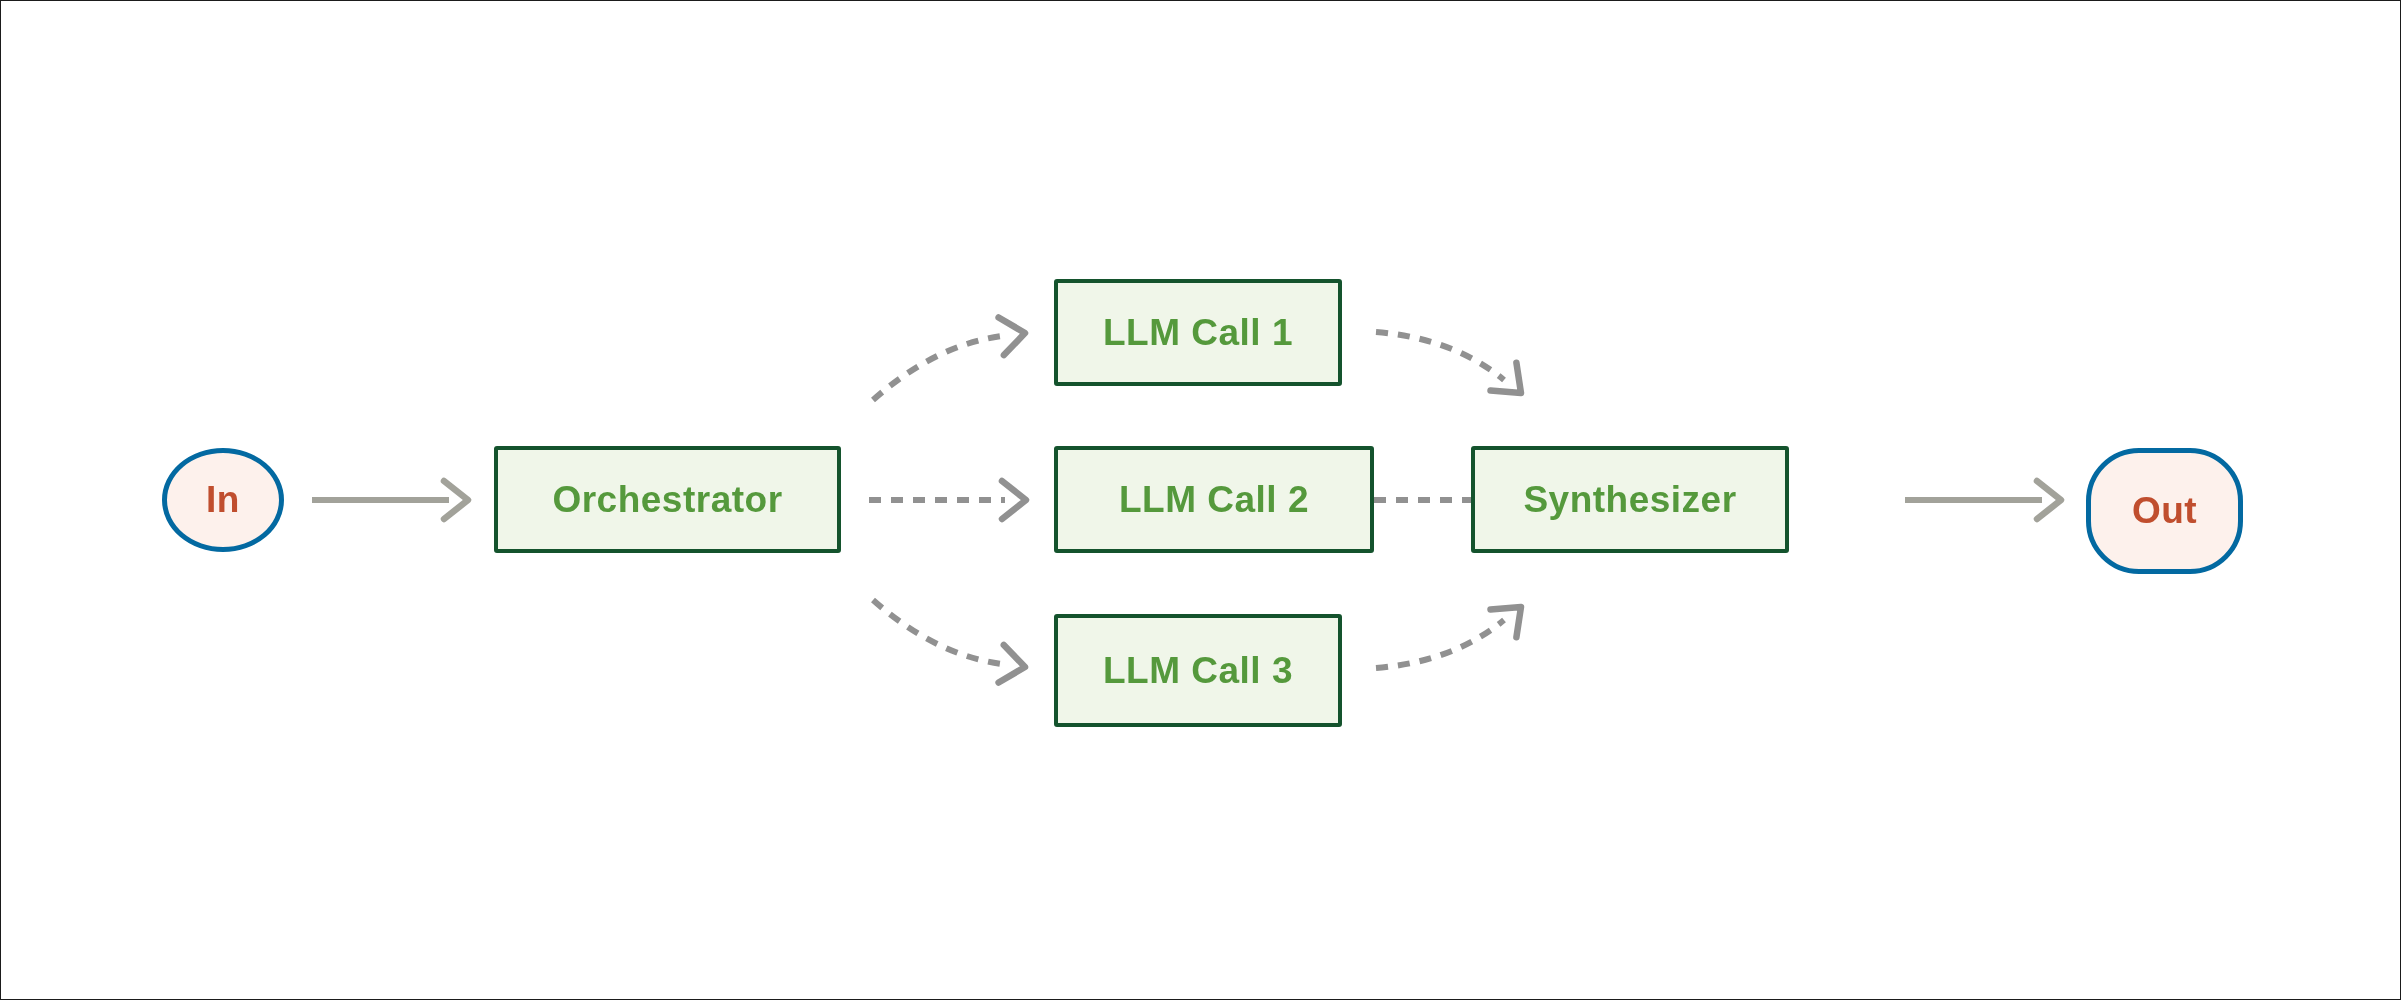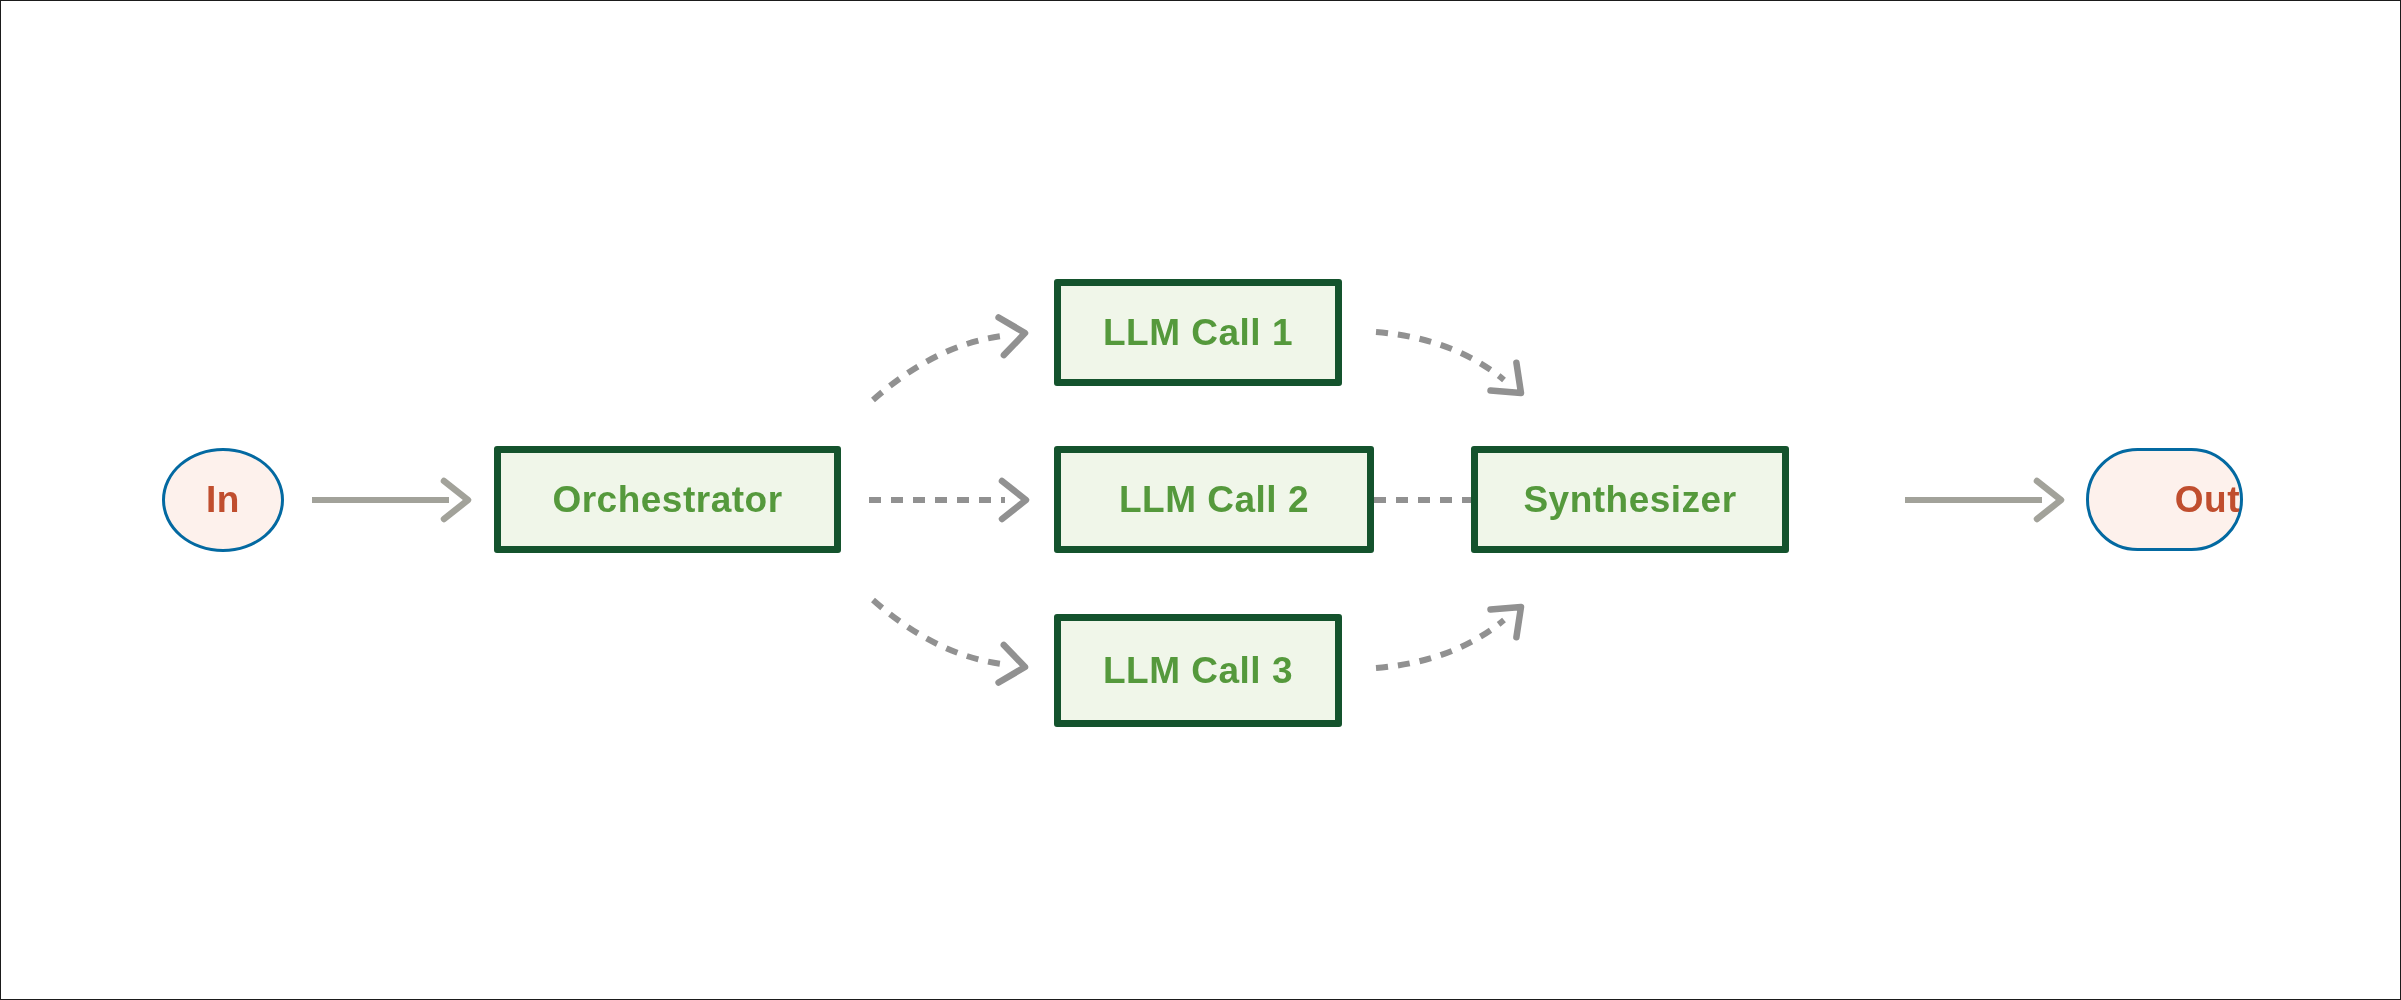--- a/index.html
+++ b/index.html
@@ -29,39 +29,38 @@
     display: flex;
     align-items: center;
     justify-content: center;
     font-weight: 700;
     font-size: 37px;
     letter-spacing: 0.5px;
     box-sizing: border-box;
   }
   .node-green {
     background: #f0f6e9;
-    border: 7px solid #14532d;
+    border: 4px solid #14532d;
     color: #55993c;
     border-radius: 3px;
   }
   .node-red {
     background: #fdf1ec;
-    border: 3px solid #0369a1;
+    border: 5px solid #0369a1;
     color: #c04e2e;
   }
   .node-in {
     left: 161px; top: 447px;
     width: 122px; height: 104px;
     border-radius: 50%;
   }
   .node-out {
     left: 2085px; top: 447px;
-    width: 157px; height: 103px;
+    width: 157px; height: 126px;
     border-radius: 53px;
-    justify-content: flex-end;
   }
   .node-orchestrator { left: 493px;  top: 445px; width: 347px; height: 107px; }
   .node-llm1         { left: 1053px; top: 278px; width: 288px; height: 107px; }
   .node-llm2         { left: 1053px; top: 445px; width: 320px; height: 107px; }
   .node-llm3         { left: 1053px; top: 613px; width: 288px; height: 113px; }
   .node-synthesizer  { left: 1470px; top: 445px; width: 318px; height: 107px; }
 
   .solid-line   { stroke: #a2a29a; stroke-width: 6; fill: none; }
   .solid-head   { stroke: #a2a29a; stroke-width: 6.5; fill: none; stroke-linecap: round; stroke-linejoin: round; }
   .dash-line    { stroke: #919191; stroke-width: 6; fill: none; stroke-dasharray: 12 10; }

